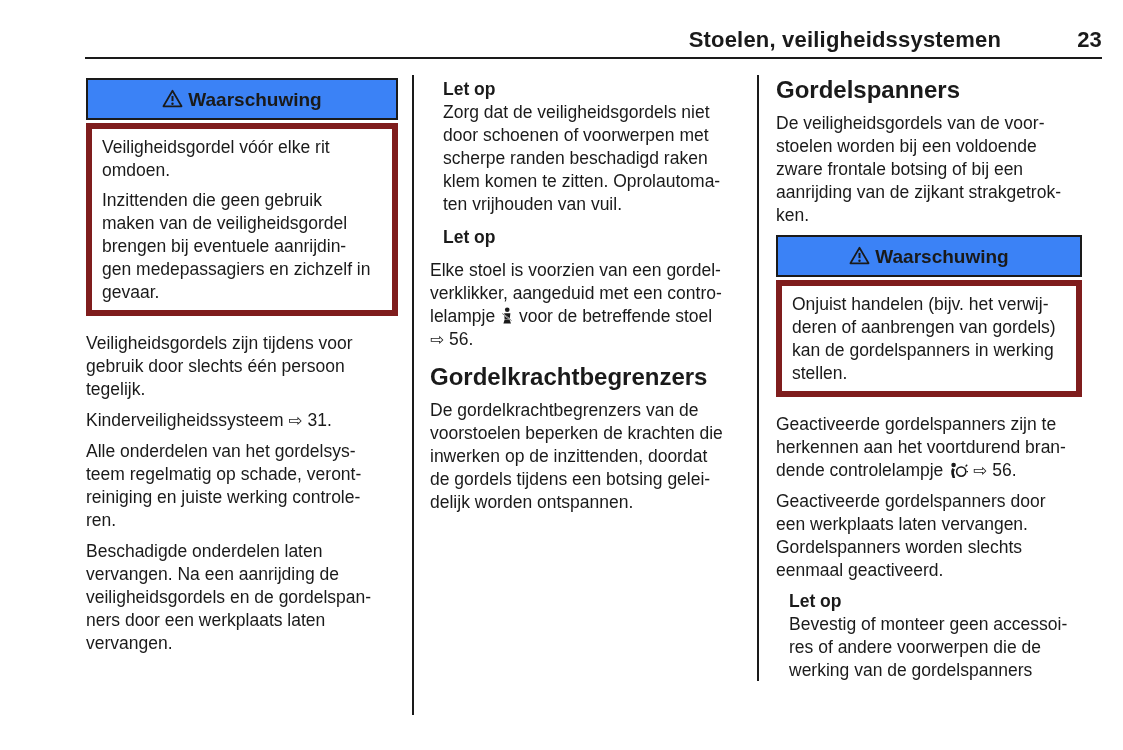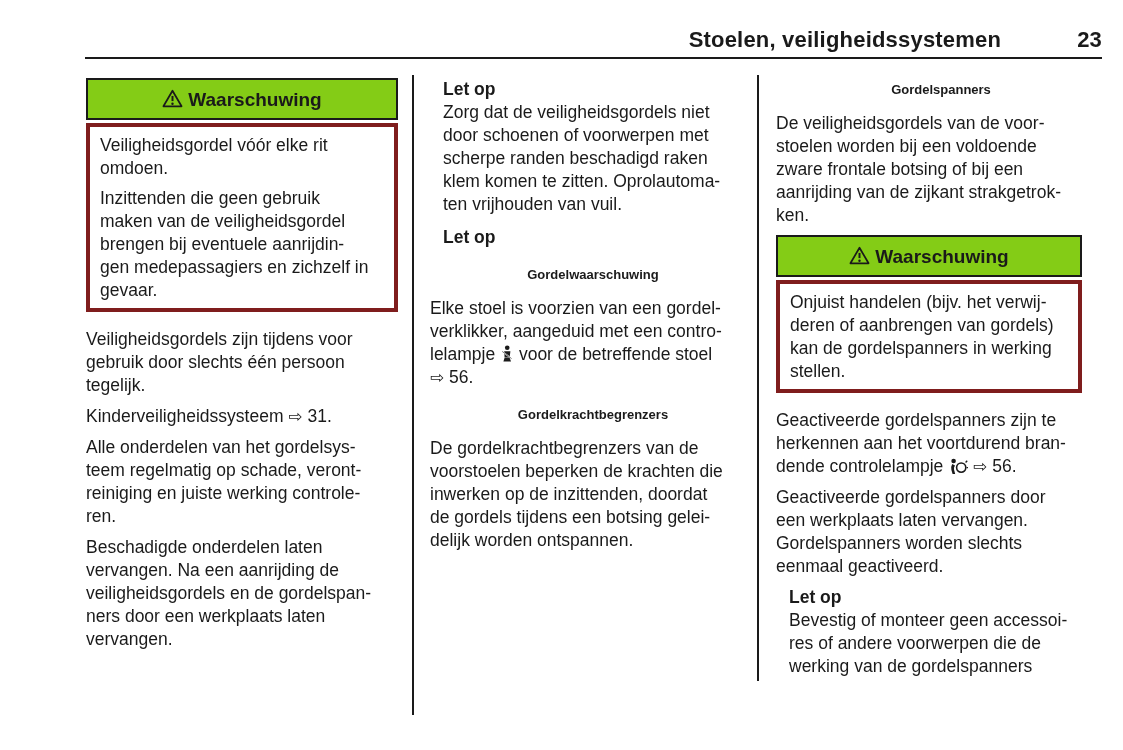--- a/index.html
+++ b/index.html
@@ -59,56 +59,55 @@
   }
   #divider1 { left: 412px; height: 640px; }
   #divider2 { left: 757px; height: 606px; }
 
   
   p {
     margin: 0 0 8px 0;
     white-space: pre-line;
   }
   .section-heading {
-    font-size: 13px;
+    font-size: 24px;
     line-height: 24px;
     font-weight: bold;
     margin: 14px 0 10px 0;
-    text-align: center;
   }
   .section-heading.first { margin-top: 2px; }
 
   .note {
     margin: 2px 0 10px 13px;
   }
   .note-label {
     font-weight: bold;
   }
   .note-text {
     margin: 0;
     white-space: pre-line;
   }
 
   
   .warnbox { margin: 4px 0 16px 0; }
   #col1 .warnbox { margin-top: 2px; width: 312px; }
   #col3 .warnbox { width: 306px; }
   .warnbox-header {
     border: 2px solid #1a1a1a;
-    background: #84cc16;
+    background: #3b82f6;
     display: flex;
     align-items: center;
     justify-content: center;
     gap: 5px;
     font-weight: bold;
     font-size: 19px;
     height: 38px;
   }
   .warnbox-body {
-    border: 4px solid #7f1d1d;
+    border: 6px solid #7f1d1d;
     margin-top: 3px;
     padding: 7px 10px 6px 10px;
   }
   .warnbox-body p { margin: 0 0 7px 0; }
   .warnbox-body p:last-child { margin-bottom: 0; }
 
   
   .ref-arrow {
     font-family: "DejaVu Sans", sans-serif;
     font-size: 17px;
@@ -176,21 +175,20 @@
 door schoenen of voorwerpen met
 scherpe randen beschadigd raken
 klem komen te zitten. Oprolautoma-
 ten vrijhouden van vuil.</p>
   </div>
 
   <div class="note">
     <div class="note-label">Let op</div>
   </div>
 
-  <div class="section-heading">Gordelwaarschuwing</div>
 
   <p><span>Elke stoel is voorzien van een gordel-
 verklikker, aangeduid met een contro-
 lelampje </span><span class="inline-icon"><svg width="14" height="18" viewBox="0 0 14 18">
           <circle cx="7.2" cy="2.8" r="2.3" fill="#1a1a1a"></circle>
           <path d="M4.2 6.2 L10.4 6.2 L9.6 12.4 L4.6 12.4 Z" fill="#1a1a1a"></path>
           <line x1="2.2" y1="6.4" x2="11.6" y2="13.6" stroke="#ffffff" stroke-width="1.3"></line>
           <line x1="2.2" y1="6.4" x2="11.6" y2="13.6" stroke="#1a1a1a" stroke-width="0.6"></line>
           <path d="M4.6 12.8 L9.6 12.8 L11 16.4 L3.4 16.4 Z" fill="#1a1a1a"></path>
         </svg></span><span> voor de betreffende stoel

